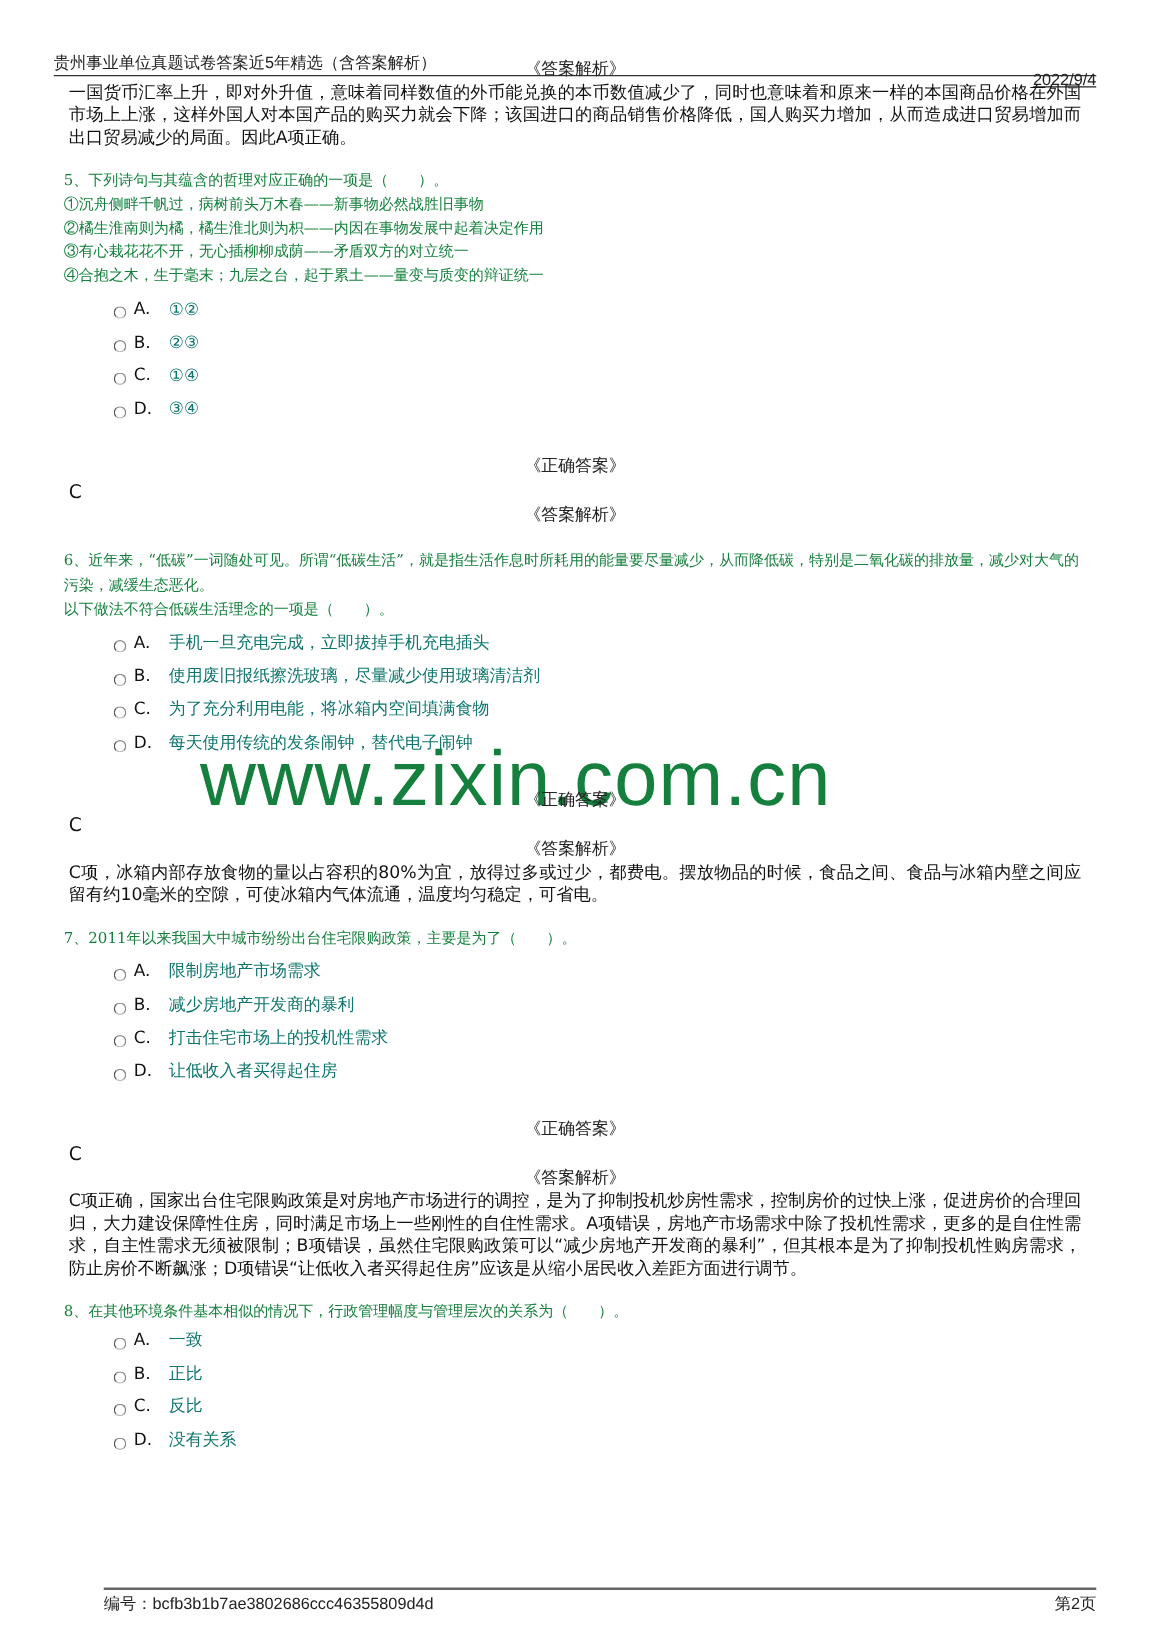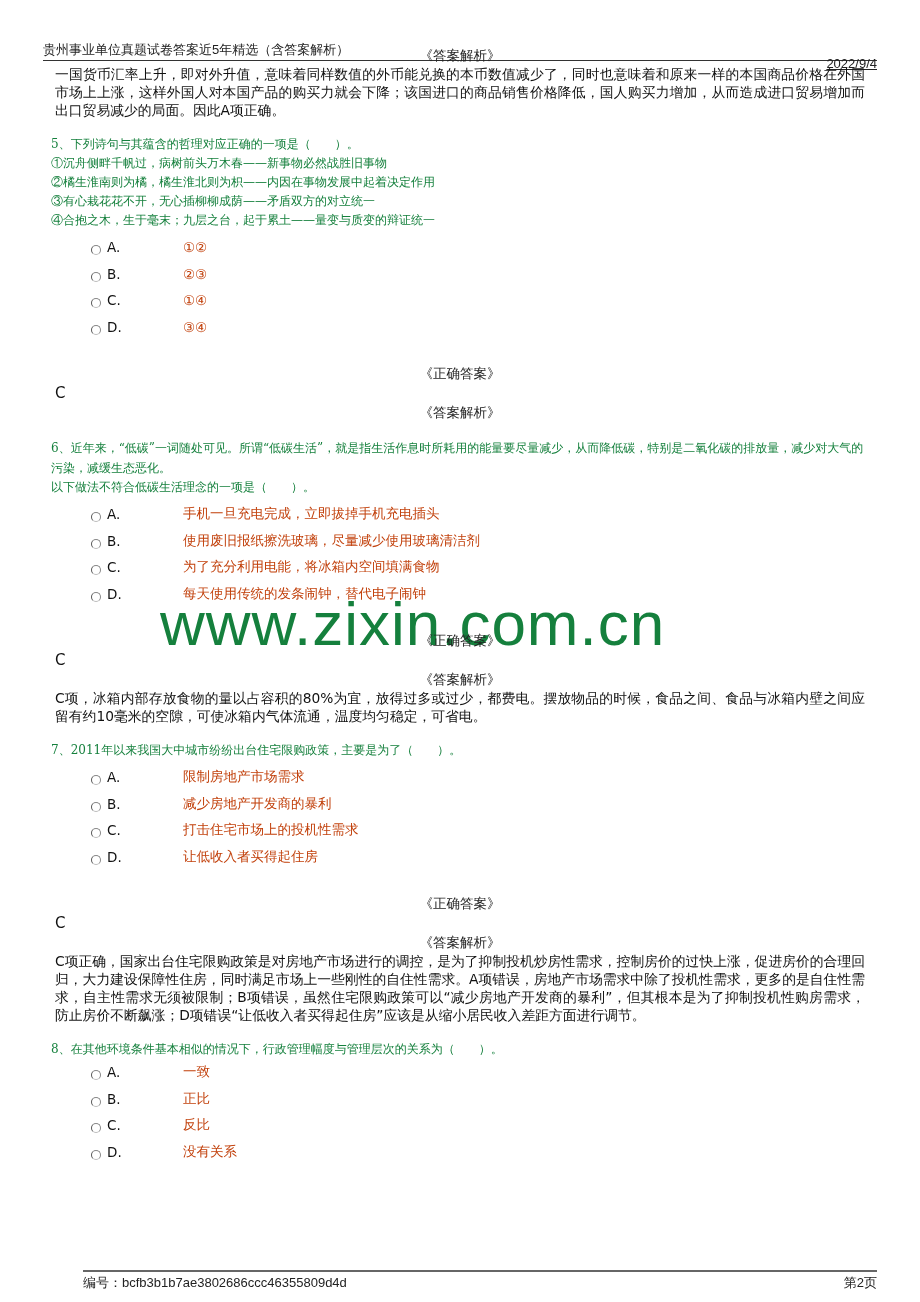--- a/index.html
+++ b/index.html
@@ -22,21 +22,21 @@
   .content { position: absolute; left: 55px; top: 42px; width: 810px; z-index: 1; }
   .sec-label { font-family: "DejaVu Serif", "Liberation Serif", serif; font-size: 13.5px; color: #222; line-height: 19px; text-align: center; }
   .para { font-family: "DejaVu Sans", sans-serif; font-size: 13.8px; line-height: 18px; color: #111; text-align: justify; }
   .answer { font-size: 15px; line-height: 18px; margin: 1px 0; }
   .question { font-family: "DejaVu Serif", "Liberation Serif", serif; font-size: 12px; color: #15803d; line-height: 19px; margin-left: -4px; }
   .opts { margin-left: 36px; margin-top: 4px; }
   .opt { height: 26.5px; display: flex; align-items: center; font-size: 13.5px; }
   .radio { width: 10px; height: 10px; border-radius: 50%; border: 1.5px solid #888;
            border-left-color: #555; border-bottom-color: #bbb; margin-right: 6px; margin-top: 6px; box-sizing: border-box; }
   .opt .letter { width: 28px; font-family: "DejaVu Sans", sans-serif; }
-  .opt .text { font-family: "DejaVu Serif", "Liberation Serif", serif; color: #c2410c; margin-left: 48px; }
+  .opt .text { font-family: "DejaVu Serif", "Liberation Serif", serif; color: #0f766e; }
   .gap-s { height: 16px; }
   .gap-m { height: 24px; }
 </style>
 </head>
 <body>
 
 <div class="header">
   <span class="title">贵州事业单位真题试卷答案近5年精选（含答案解析）</span>
   <span class="date">2022/9/4</span>
 </div>

